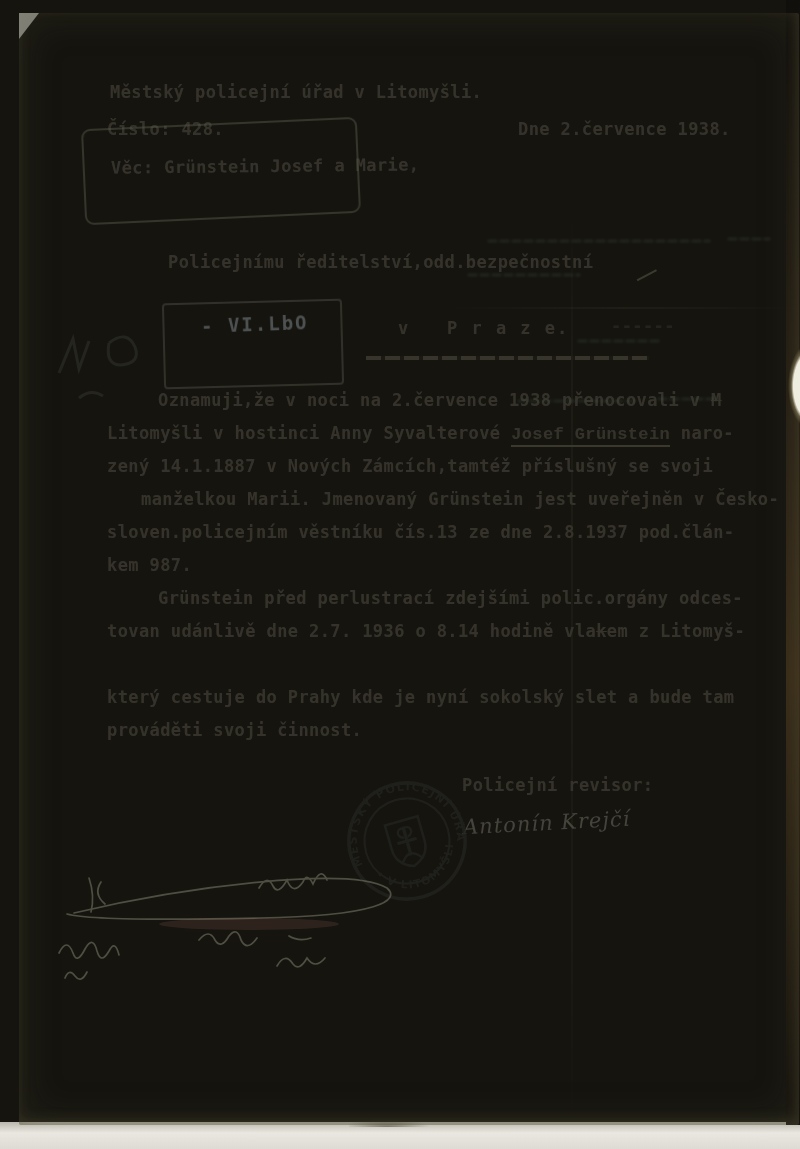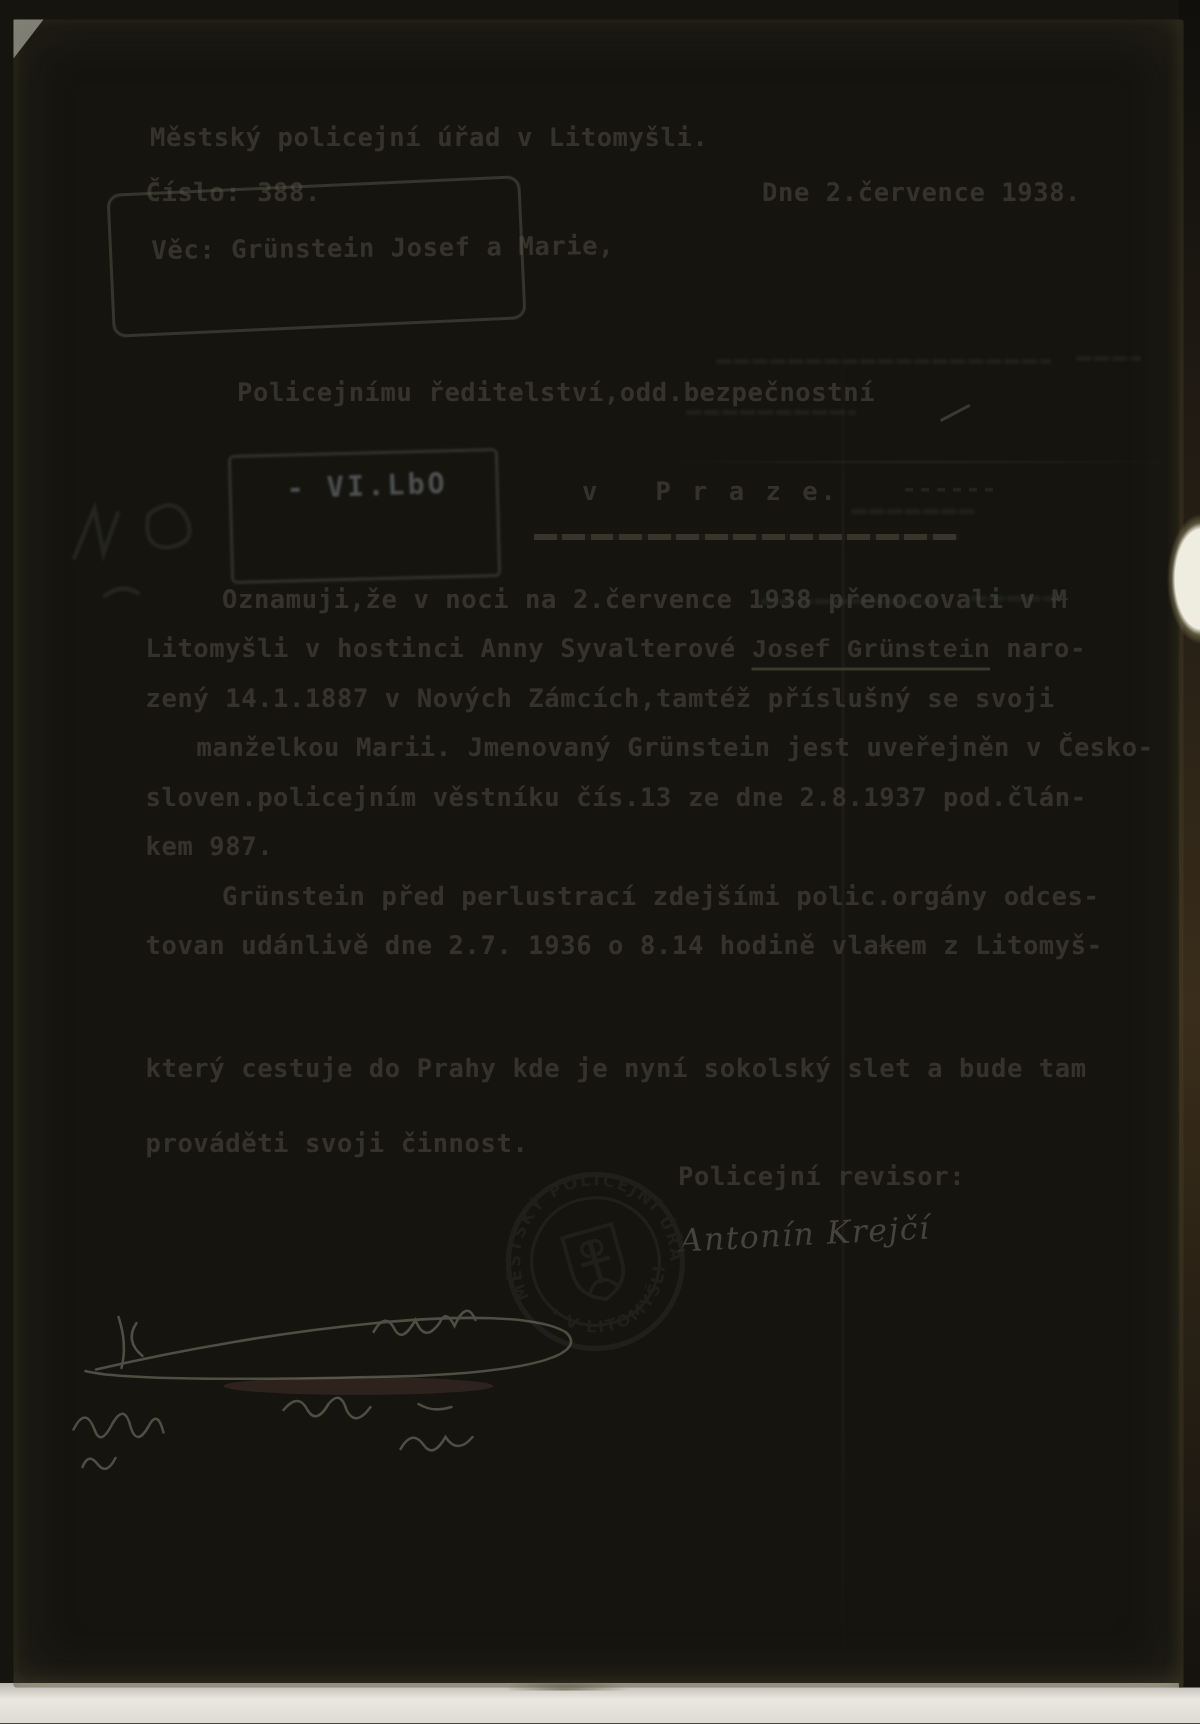--- a/index.html
+++ b/index.html
@@ -4,21 +4,21 @@
 <style>
   * { margin:0; padding:0; box-sizing:border-box; }
   body { width:800px; height:1149px; position:relative; overflow:hidden;
          background:#15140f; font-family:"DejaVu Sans Mono", monospace; }
 
   .scan-bottom { position:absolute; left:0; right:0; top:1122px; height:27px;
                  background:linear-gradient(180deg,#b9b7ad,#e9e7df 40%,#ddDBd3); }
   .scan-right  { position:absolute; top:0; right:0; width:14px; height:1125px;
                  background:linear-gradient(180deg,#100f0c,#2a2217 40%,#3a2d1a 60%,#14120e); }
 
-  .paper { position:absolute; left:9px; top:13px; width:780px; height:1112px;
+  .paper { position:absolute; left:19px; top:13px; width:780px; height:1112px;
            background:
              radial-gradient(ellipse 60% 40% at 30% 20%, rgba(255,255,245,.20), transparent 70%),
              radial-gradient(ellipse 50% 30% at 75% 60%, rgba(120,115,85,.12), transparent 70%),
              radial-gradient(ellipse 40% 25% at 20% 85%, rgba(110,108,86,.16), transparent 70%),
              radial-gradient(ellipse 45% 20% at 60% 97%, rgba(100,98,80,.18), transparent 75%),
              linear-gradient(90deg, #ccca af, transparent 3%),
              #d8d6ba;
            box-shadow: inset 0 0 40px rgba(90,88,60,.25), inset -4px 0 10px rgba(60,50,30,.25),
                        inset 0 -6px 12px rgba(90,85,60,.3);
            border-radius:2px; }
@@ -75,21 +75,21 @@
 <div class="scan-right"></div>
 
 <div class="paper">
   <div class="fold-corner"></div>
   <div class="crease-v"></div>
   <div class="crease-h"></div>
   <div class="tear-right"></div>
   <div class="tear-bottom"></div>
 
   <div class="tw" style="left:91px; top:69px;">Městský policejní úřad v Litomyšli.</div>
-  <div class="tw" style="left:88px; top:106px;">Číslo: 388.</div>
+  <div class="tw" style="left:88px; top:106px;">Číslo: 428.</div>
   <div class="tw" style="left:499px; top:106px;">Dne 2.července 1938.</div>
   <div class="tw" style="left:92px; top:143px; transform:rotate(-.6deg);">Věc: Grünstein Josef a Marie,</div>
 
   <div class="stamp-box1"></div>
   <div class="stamp-box2"></div>
   <div class="stamp-box2-text">- VI.LbO</div>
 
   <div class="tw" style="left:149px; top:239px;">Policejnímu ředitelství,odd.bezpečnostní</div>
   <div class="pen-tick"></div>
   <div class="tw" style="left:379px; top:305px; letter-spacing:2px;">v   P r a z e.</div>
@@ -98,22 +98,22 @@
 
   <div class="tw" style="left:139px; top:377px;"><span>Oznamuji,že v noci na 2.července 1938 přenocovali v </span><span class="struck">M</span></div>
   <div class="tw" style="left:88px; top:410px;"><span>Litomyšli v hostinci Anny Syvalterové </span><span class="uline">Josef Grünstein</span><span> naro-</span></div>
   <div class="tw" style="left:88px; top:443px;">zený 14.1.1887 v Nových Zámcích,tamtéž příslušný se svoji</div>
   <div class="tw" style="left:88px; top:476px;margin-left:34px;">manželkou Marii. Jmenovaný Grünstein jest uveřejněn v Česko-</div>
   <div class="tw" style="left:88px; top:509px;">sloven.policejním věstníku čís.13 ze dne 2.8.1937 pod.člán-</div>
   <div class="tw" style="left:88px; top:542px;">kem 987.</div>
 
   <div class="tw" style="left:139px; top:575px;">Grünstein před perlustrací zdejšími polic.orgány odces-</div>
   <div class="tw" style="left:88px; top:608px;"><span>tovan udánlivě dne 2.7. 1936 o 8.14 hodině vla</span><span class="struck">k</span><span>em z Litomyš-</span></div>
-  <div class="tw" style="left:88px; top:674px;margin-top:16px;">který cestuje do Prahy kde je nyní sokolský slet a bude tam</div>
-  <div class="tw" style="left:88px; top:707px;margin-top:33px;">prováděti svoji činnost.</div>
+  <div class="tw" style="left:88px; top:674px;">který cestuje do Prahy kde je nyní sokolský slet a bude tam</div>
+  <div class="tw" style="left:88px; top:707px;">prováděti svoji činnost.</div>
 
   <div class="tw" style="left:443px; top:762px;">Policejní revisor:</div>
   <div class="sig-name">Antonín Krejčí</div>
 
   <svg class="round-stamp" width="126" height="126" viewBox="0 0 126 126">
     <defs>
       <path id="arcTop" d="M 15.5,78 A 50,50 0 1 1 110.5,78"></path>
       <path id="arcBot" d="M 18,74 A 46,46 0 0 0 108,74"></path>
     </defs>
     <g stroke="#23231f" fill="none" opacity=".88">

